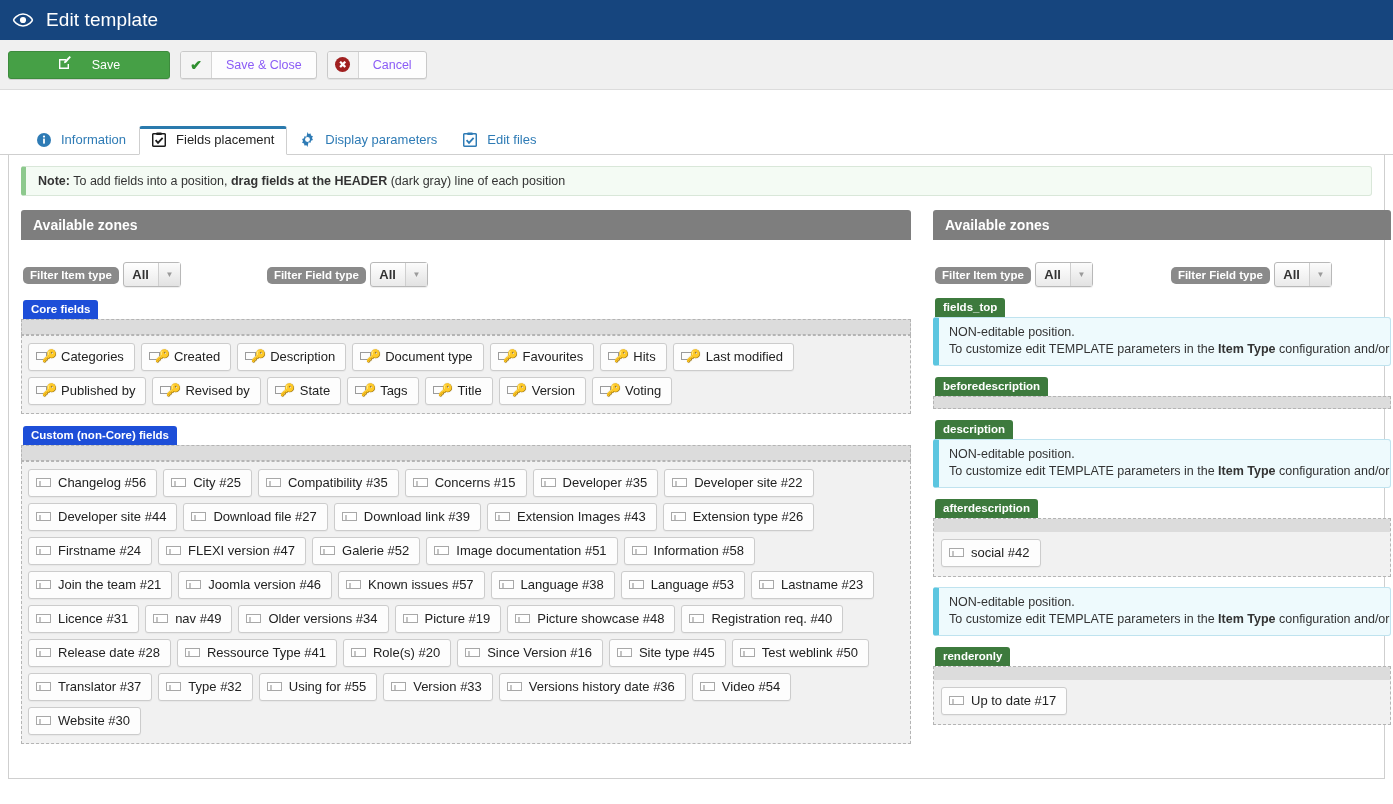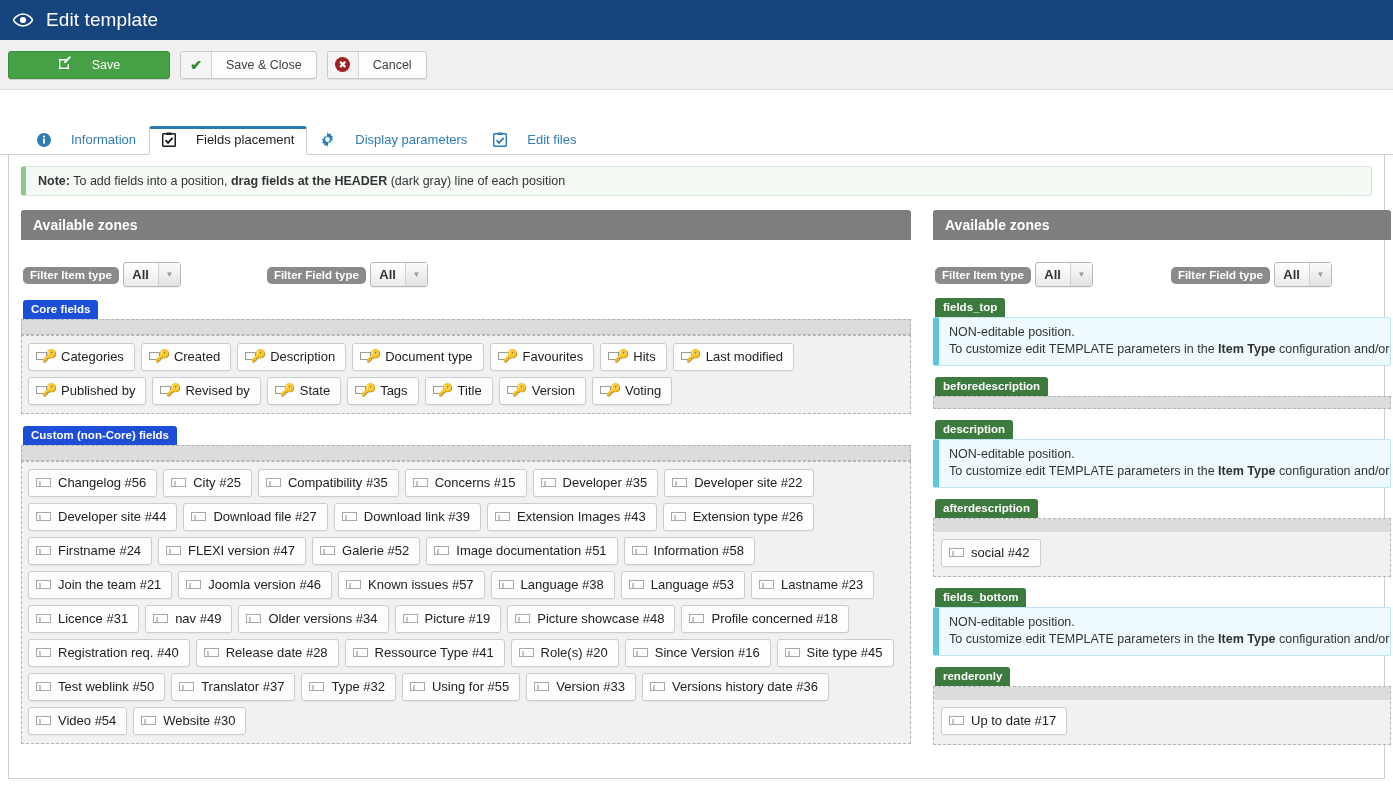--- a/index.html
+++ b/index.html
@@ -71,21 +71,21 @@
     width: 31px;
     height: 26px;
     display: flex;
     align-items: center;
     justify-content: center;
     background: #f4f4f4;
     border-right: 1px solid #d5d5d5;
   }
   .btn-split .lbl {
     padding: 0 14px;
-    color: #404040;
+    color: #8b5cf6;
     line-height: 26px;
   }
   .chk-green { color: #2f8f2f; font-size: 14px; font-weight: bold; }
   .x-red {
     width: 15px; height: 15px; border-radius: 50%;
     background: #a02020; color: #fff; font-size: 10px;
     display: flex; align-items: center; justify-content: center;
     font-family: "Liberation Sans", sans-serif;
   }
 
@@ -95,21 +95,21 @@
     margin-top: 35px;
     padding-left: 24px;
     height: 30px;
     display: flex;
     align-items: flex-end;
     border-bottom: 1px solid #cfcfcf;
   }
   .tab {
     display: inline-flex;
     align-items: center;
-    gap: 20px;
+    gap: 10px;
     font-size: 13px;
     color: #2e7bb5;
     padding: 5px 12px 7px 12px;
     cursor: pointer;
     position: relative;
     top: 1px;
     background: transparent;
     border: 1px solid transparent;
     white-space: nowrap;
   }
@@ -612,24 +612,20 @@
             <span class="chip">
               <span class="ic-text"></span>
               <span>Picture #19</span>
             </span>
             <span class="chip">
               <span class="ic-text"></span>
               <span>Picture showcase #48</span>
             </span>
             <span class="chip">
               <span class="ic-text"></span>
-              <span>Profile concerned #18</span>
-            </span>
-            <span class="chip">
-              <span class="ic-text"></span>
               <span>Registration req. #40</span>
             </span>
             <span class="chip">
               <span class="ic-text"></span>
               <span>Release date #28</span>
             </span>
             <span class="chip">
               <span class="ic-text"></span>
               <span>Ressource Type #41</span>
             </span>
@@ -726,21 +722,20 @@
               <div class="zone-drop-bar"></div>
               <div class="zone-drop-items">
                 <span class="chip">
                   <span class="ic-text"></span>
                   <span>social #42</span>
                 </span>
               </div>
             </div>
           </div>
           <div class="zone">
-            <div><span class="zone-tag">fields_bottom</span></div>
             <div class="zone-info">
               <div>NON-editable position.</div>
               <div><span>To customize edit TEMPLATE parameters in the </span><b>Item Type</b><span> configuration and/or in</span></div>
             </div>
           </div>
           <div class="zone">
             <div><span class="zone-tag">renderonly</span></div>
             <div class="zone-drop-wrap">
               <div class="zone-drop-bar"></div>
               <div class="zone-drop-items">

